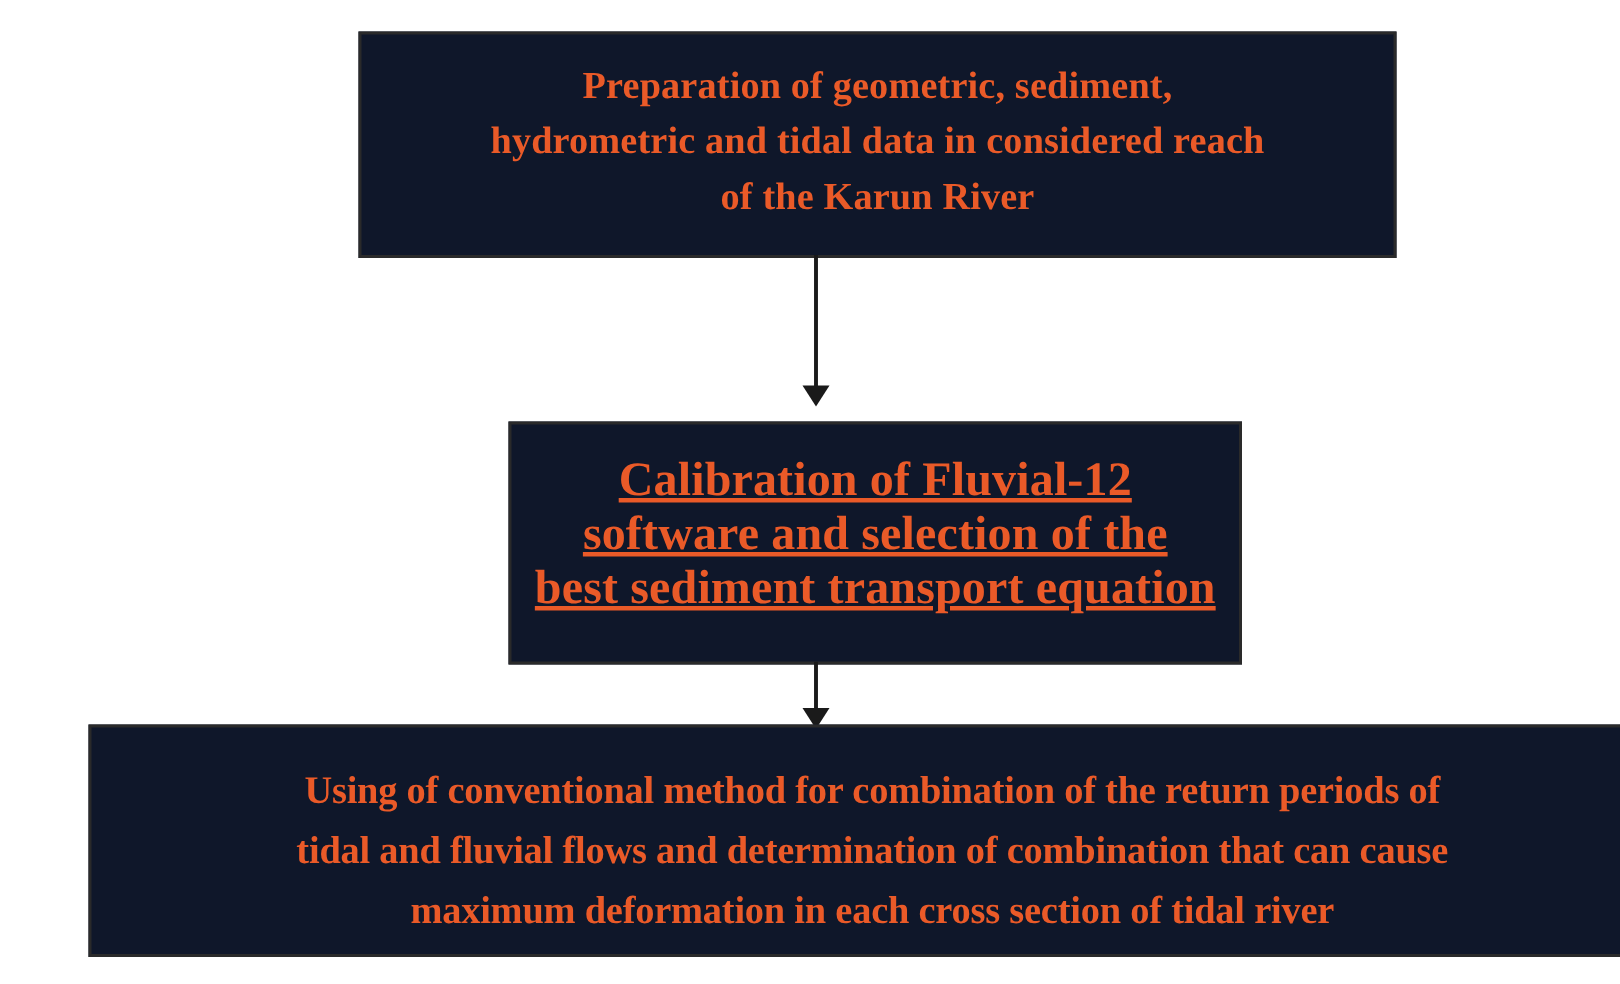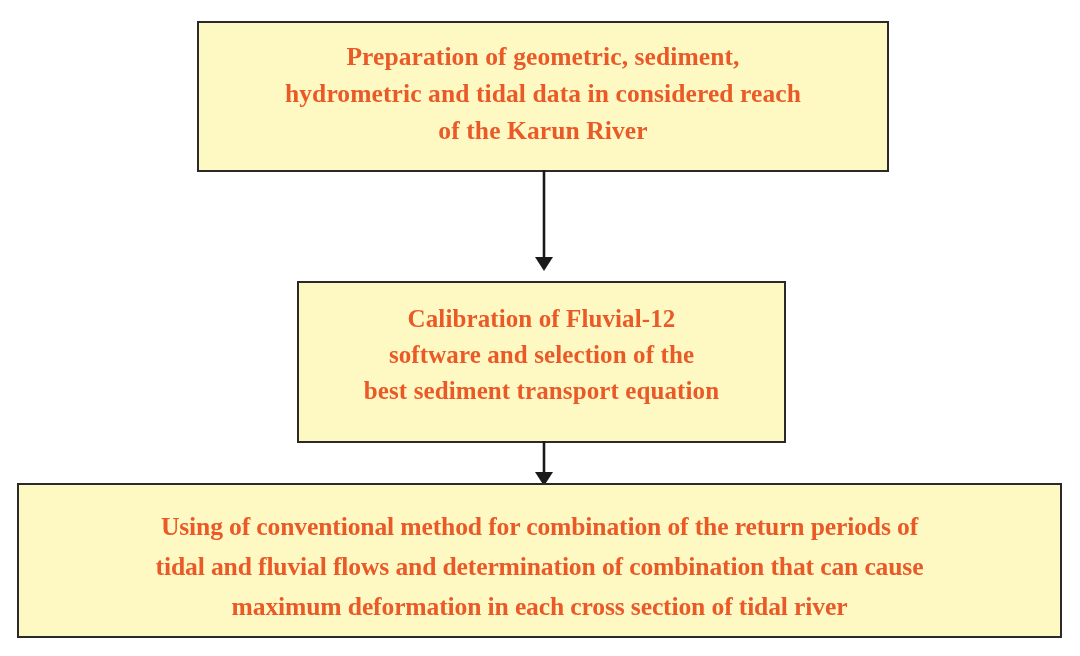--- a/index.html
+++ b/index.html
@@ -19,26 +19,27 @@
     position: absolute;
     left: 0;
     top: 0;
     width: 1080px;
     height: 656px;
   }
 
   .node-box {
     position: absolute;
     box-sizing: border-box;
-    background: #fef9c3;
+    background: #0f172a;
     border: 2px solid #2a2a2a;
     display: flex;
     align-items: center;
     justify-content: center;
     text-align: center;
+    margin-left: 42px;
   }
 
   .node-text {
     color: #ea5a28;
     font-weight: bold;
     font-family: "Liberation Serif", "DejaVu Serif", serif;
     white-space: pre-line;
     display: block;
     width: 100%;
   }
@@ -61,23 +62,24 @@
   
   #box-calibration {
     left: 297px;
     top: 281px;
     width: 489px;
     height: 162px;
     align-items: flex-start;
     padding-top: 18px;
   }
   #box-calibration .node-text {
-    font-size: 25px;
+    font-size: 32px;
     line-height: 36px;
     letter-spacing: 0.1px;
+    text-decoration: underline;
   }
 
   
   #box-conventional {
     left: 17px;
     top: 483px;
     width: 1045px;
     height: 155px;
     align-items: center;
     padding-top: 12px;

